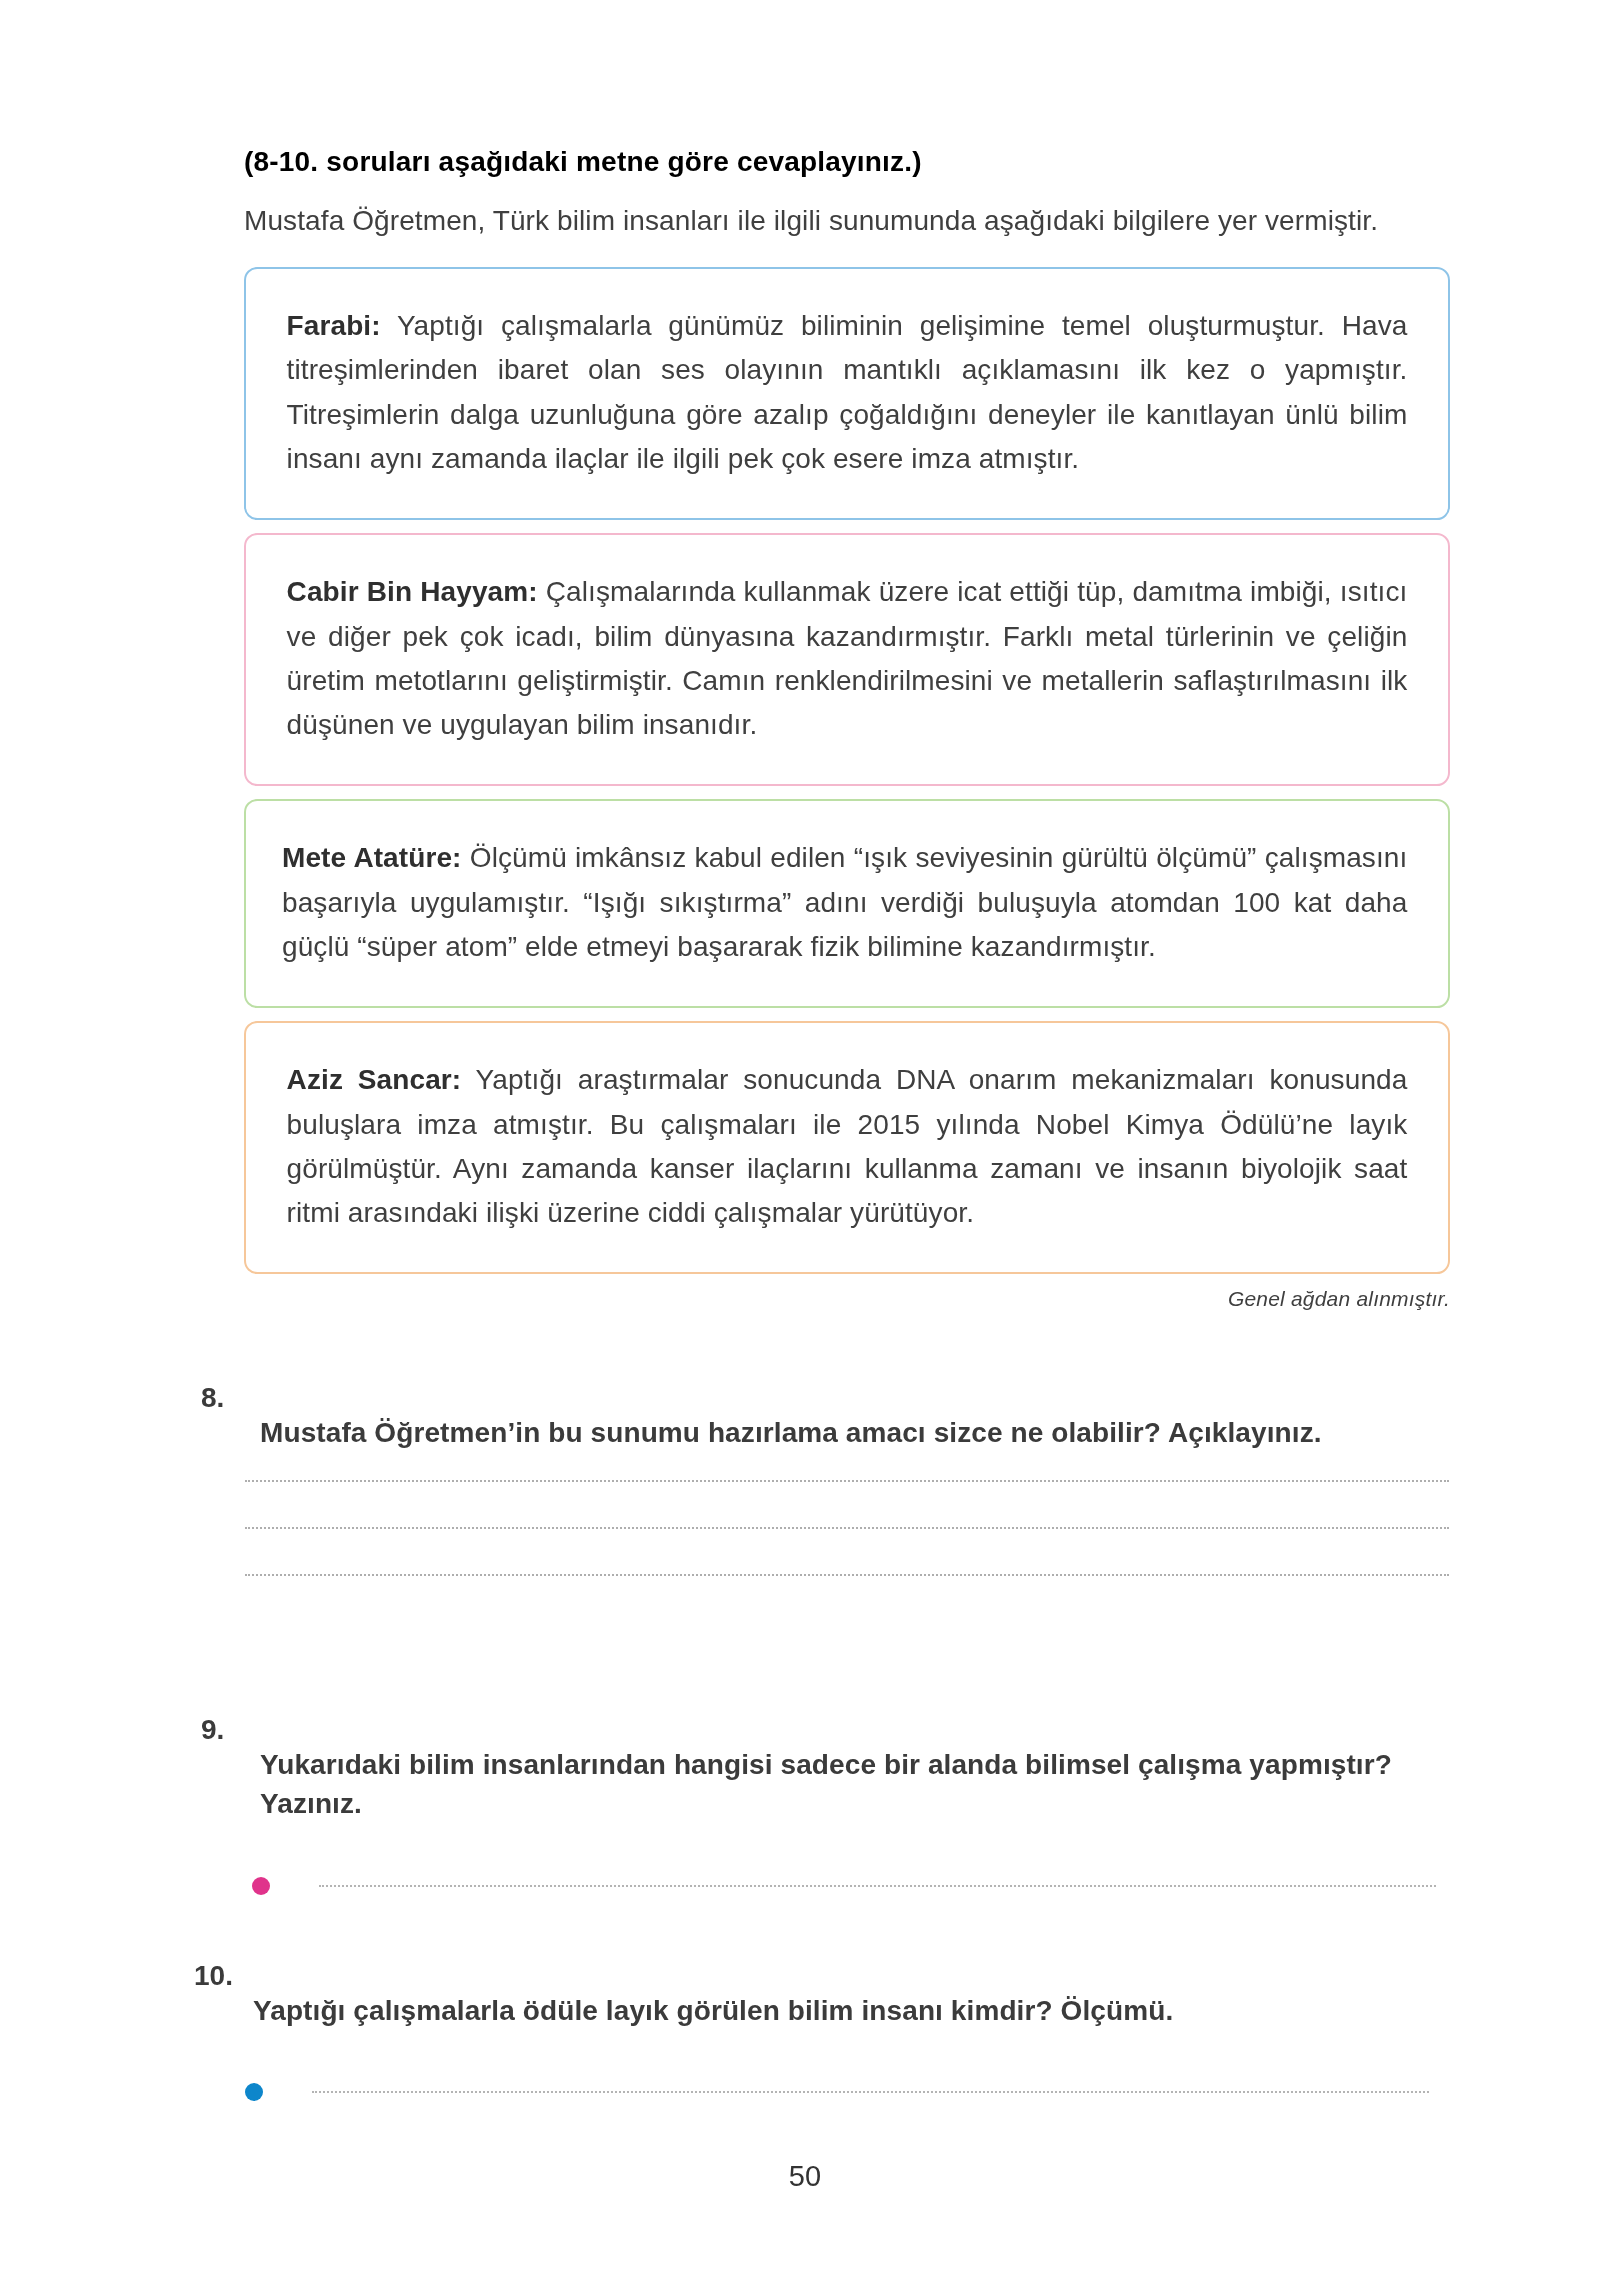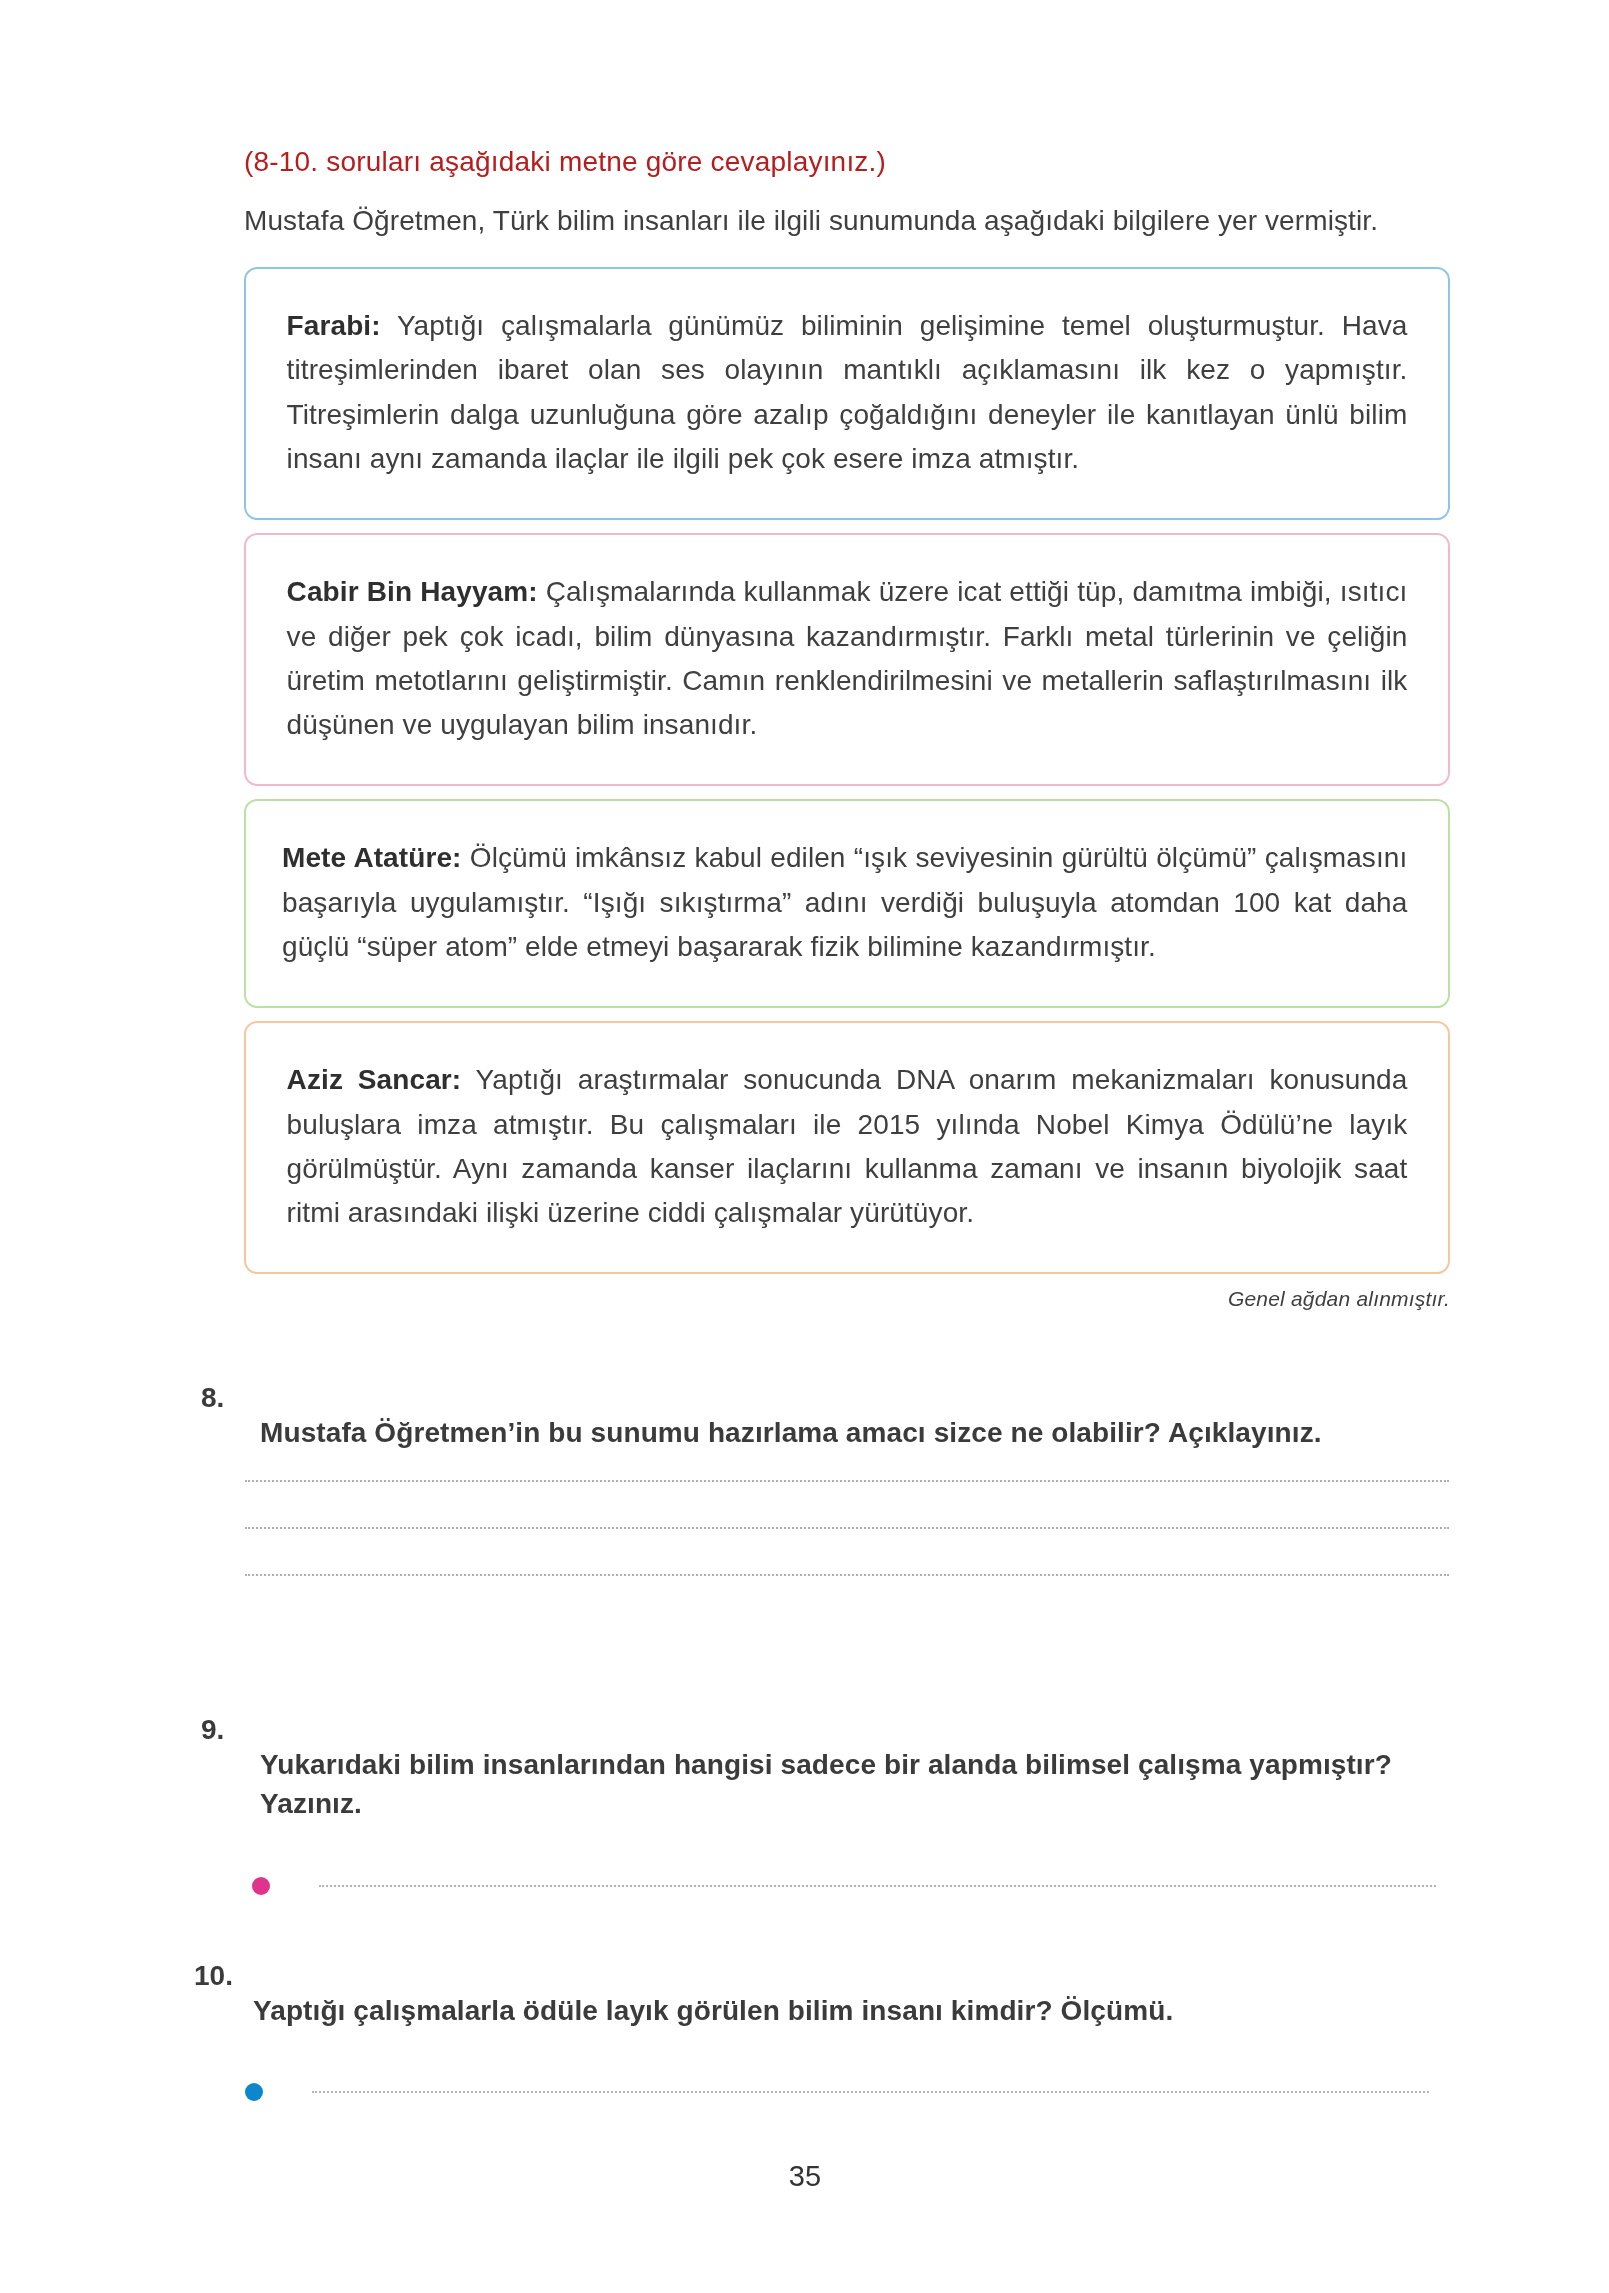--- a/index.html
+++ b/index.html
@@ -25,22 +25,22 @@
   .content {
     position: absolute;
     left: 244px;
     top: 144px;
     width: 1206px;
   }
 
   
   .prompt-line {
     font-size: 28px;
-    font-weight: normal;
-    color: #b91c1c;
+    font-weight: bold;
+    color: #000000;
     letter-spacing: 0.2px;
     margin: 0 0 21px 0;
     line-height: 1.25;
   }
   .intro {
     font-size: 28px;
     line-height: 1.52;
     color: #3f3f3f;
     margin: 0 0 24.6px 0;
     letter-spacing: 0.1px;
@@ -220,16 +220,16 @@
     <div class="question">
       <div class="q-num">10.</div>
       <div class="q-text">Yaptığı çalışmalarla ödüle layık görülen bilim insanı kimdir? Ölçümü.</div>
     </div>
     <div class="bullet-row">
       <span class="bullet bullet-blue"></span>
       <span class="bullet-line"></span>
     </div>
   </div>
 
-  <div class="page-number">35</div>
+  <div class="page-number">50</div>
 
 </div>
 
 
 </body></html>

